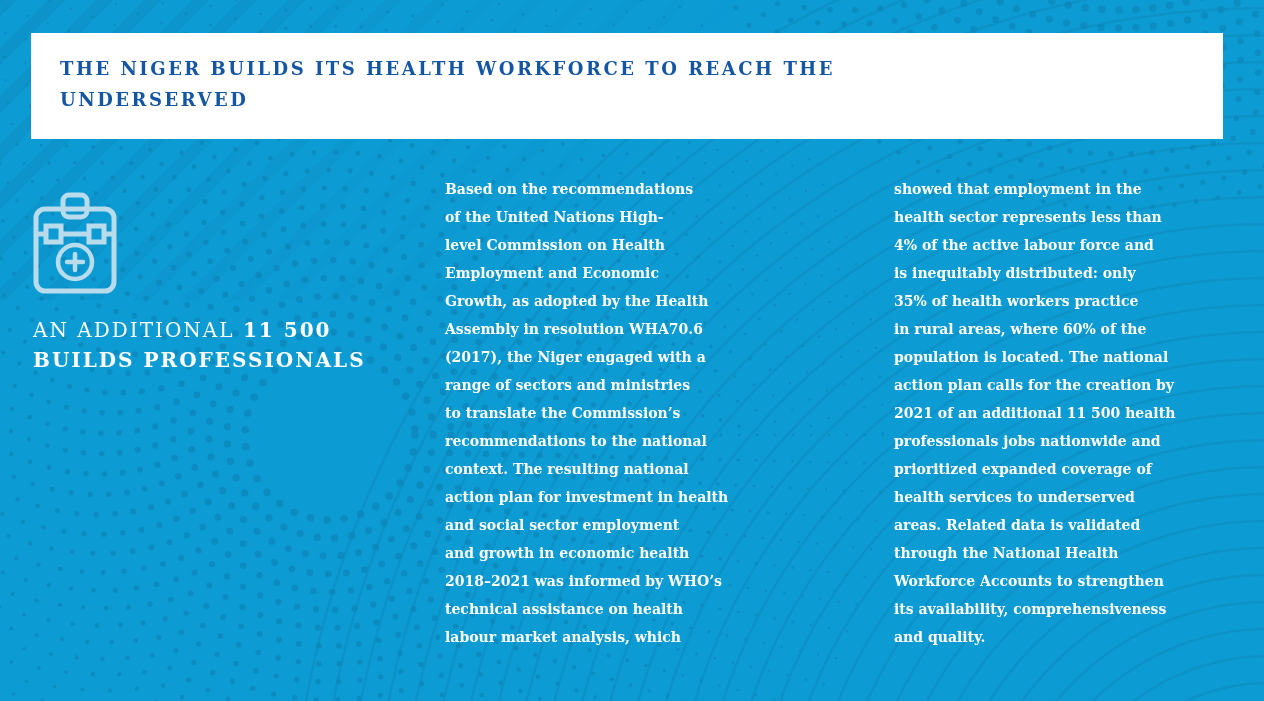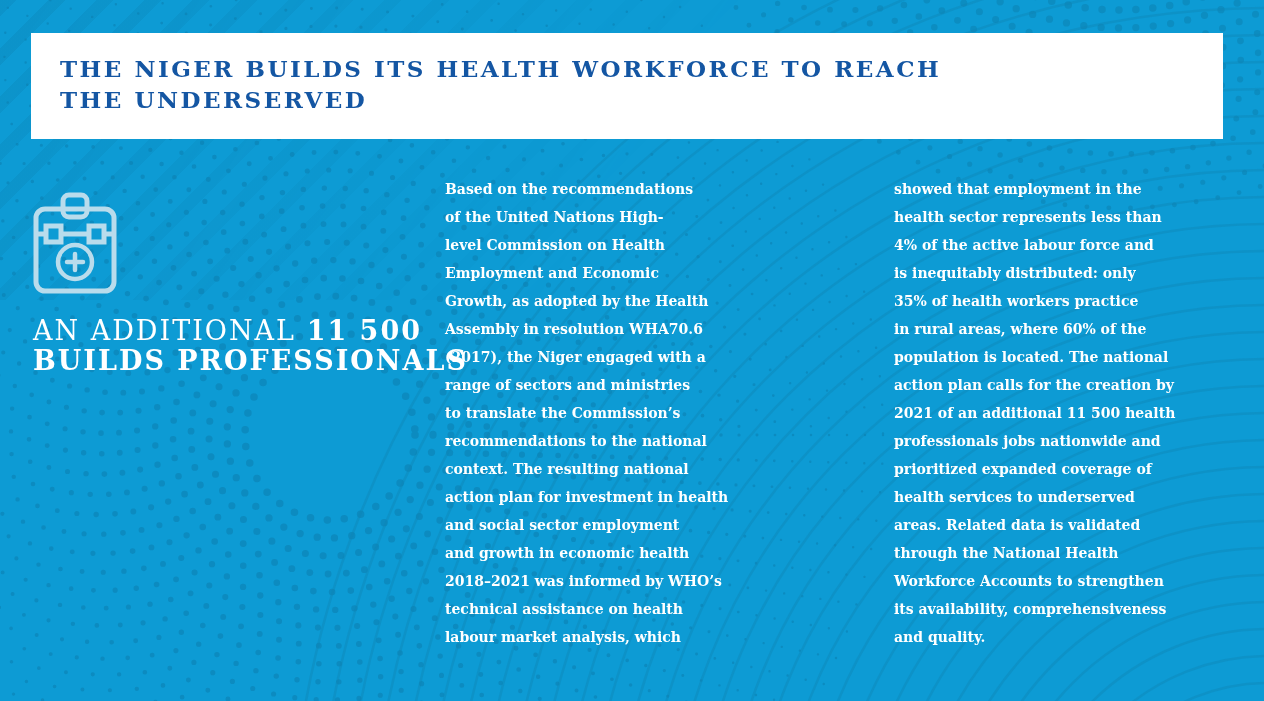--- a/index.html
+++ b/index.html
@@ -20,29 +20,29 @@
   }
   .deco-svg{position:absolute;left:0;top:0;width:1264px;height:701px;pointer-events:none;}
   
   .banner{
     position:absolute;left:31px;top:33px;width:1192px;height:106px;
     background:#ffffff;
   }
   .title{
     position:absolute;left:29px;top:20px;width:950px;
     color:#1456a3;
-    font-size:23px;font-weight:bold;
+    font-size:18px;font-weight:bold;
     letter-spacing:2.5px;line-height:31px;
   }
   
   .kit{position:absolute;left:33px;top:192px;}
   
   .callout{
     position:absolute;left:33px;top:316px;width:400px;
-    color:#ffffff;font-size:27px;line-height:29.5px;
+    color:#ffffff;font-size:20px;line-height:29.5px;
     letter-spacing:2px;font-weight:400;
   }
   .callout .b{font-weight:800;}
   .callout .line{display:block;white-space:nowrap;}
   
   .col{
     position:absolute;top:175px;width:400px;
     color:#ffffff;font-size:14px;font-weight:700;
     line-height:28px;white-space:pre-line;
   }

